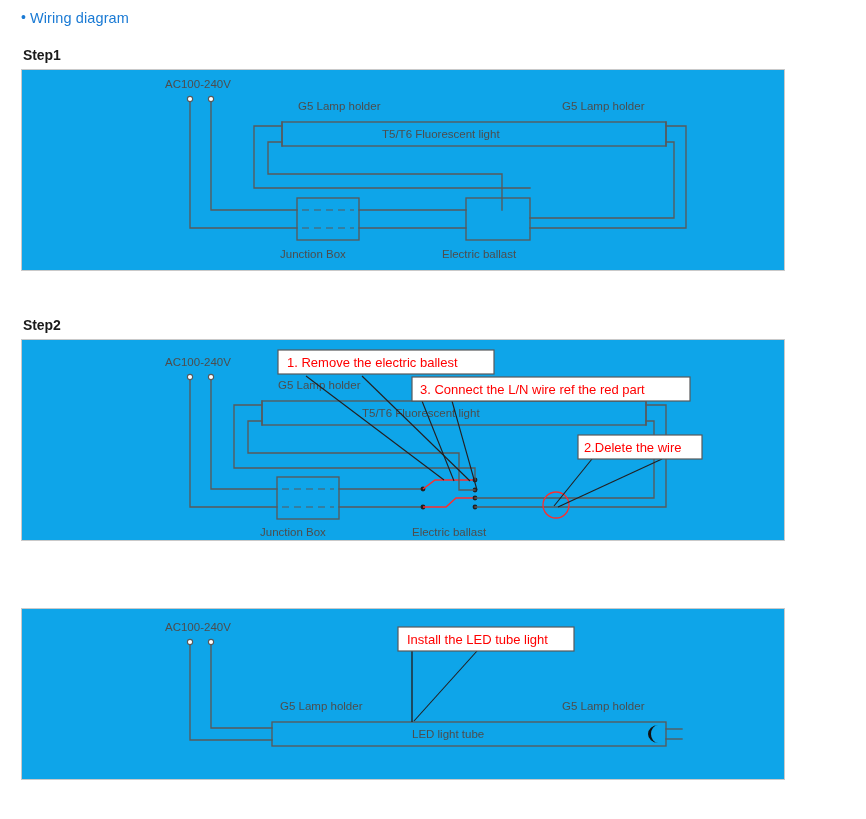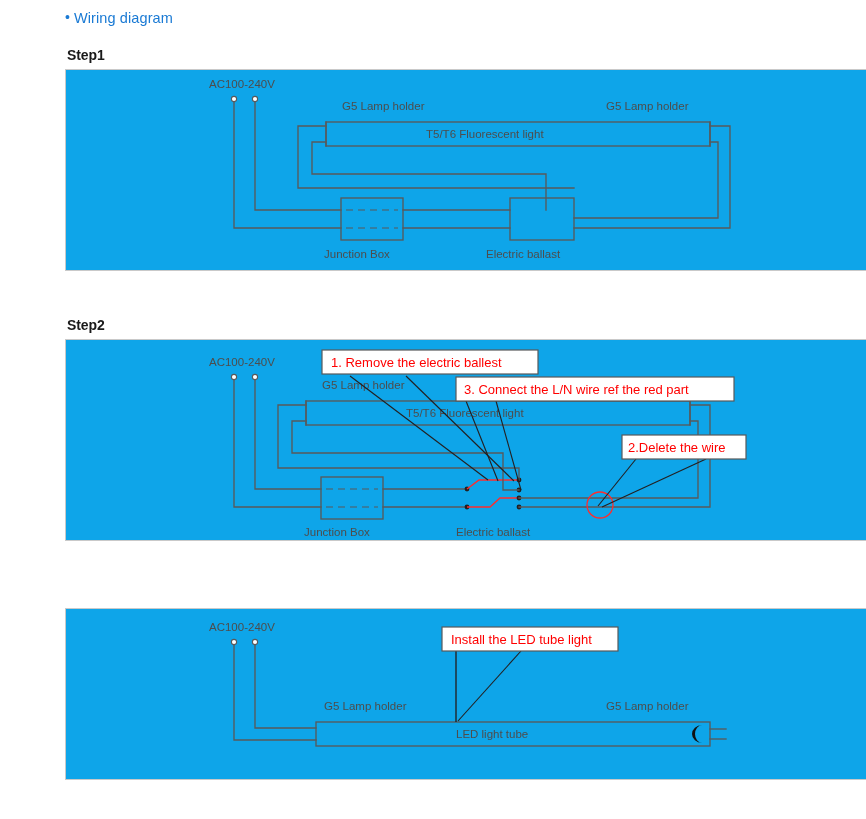--- a/index.html
+++ b/index.html
@@ -12,21 +12,20 @@
     width: 866px;
     height: 819px;
     position: relative;
     font-family: "Liberation Sans", sans-serif;
     color: #000;
     overflow: hidden;
   }
   .page {
     position: absolute;
     inset: 0;
-    margin-left: 44px;
   }
   
   .doc-title {
     position: absolute;
     left: 21px;
     top: 10px;
     font-size: 14.5px;
     color: #1a7ad4;
     letter-spacing: 0.1px;
     white-space: nowrap;
@@ -35,21 +34,21 @@
     display: inline-block;
     margin-right: 4px;
     font-size: 14px;
     line-height: 1;
     vertical-align: 1px;
   }
   
   .step {
     position: absolute;
     left: 21px;
-    width: 826px;
+    width: 764px;
   }
   .step-label {
     font-size: 14px;
     font-weight: bold;
     color: #1a1a1a;
     letter-spacing: -0.1px;
     margin: 0 0 7px 2px;
     line-height: 1;
   }
   .panel {

